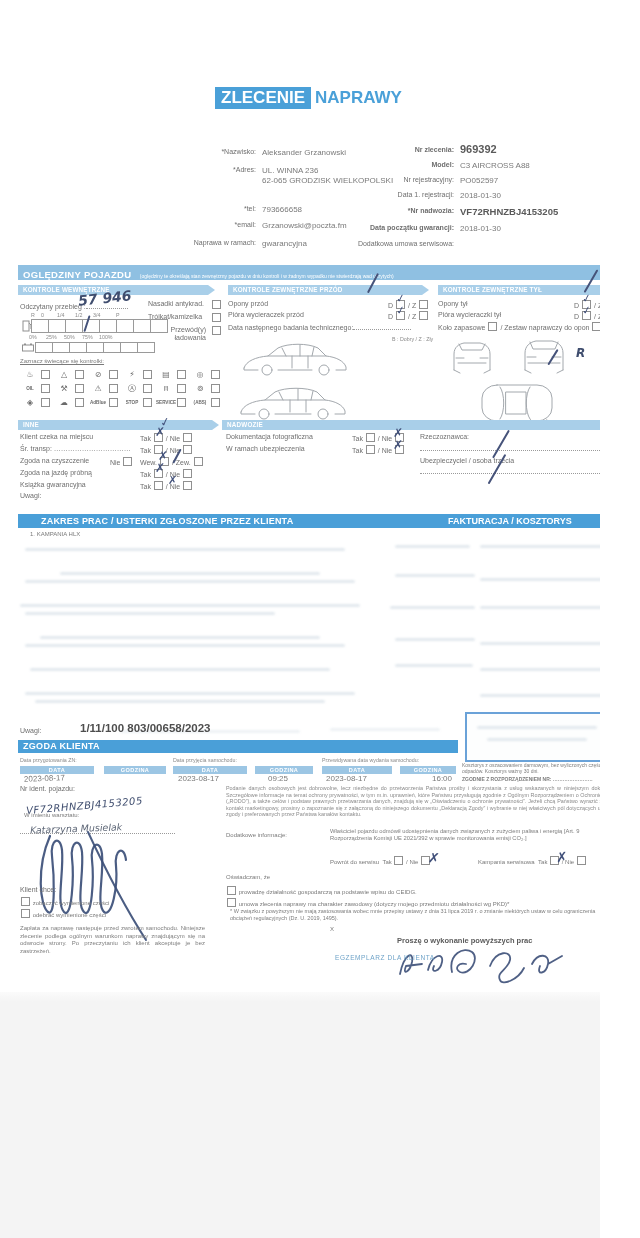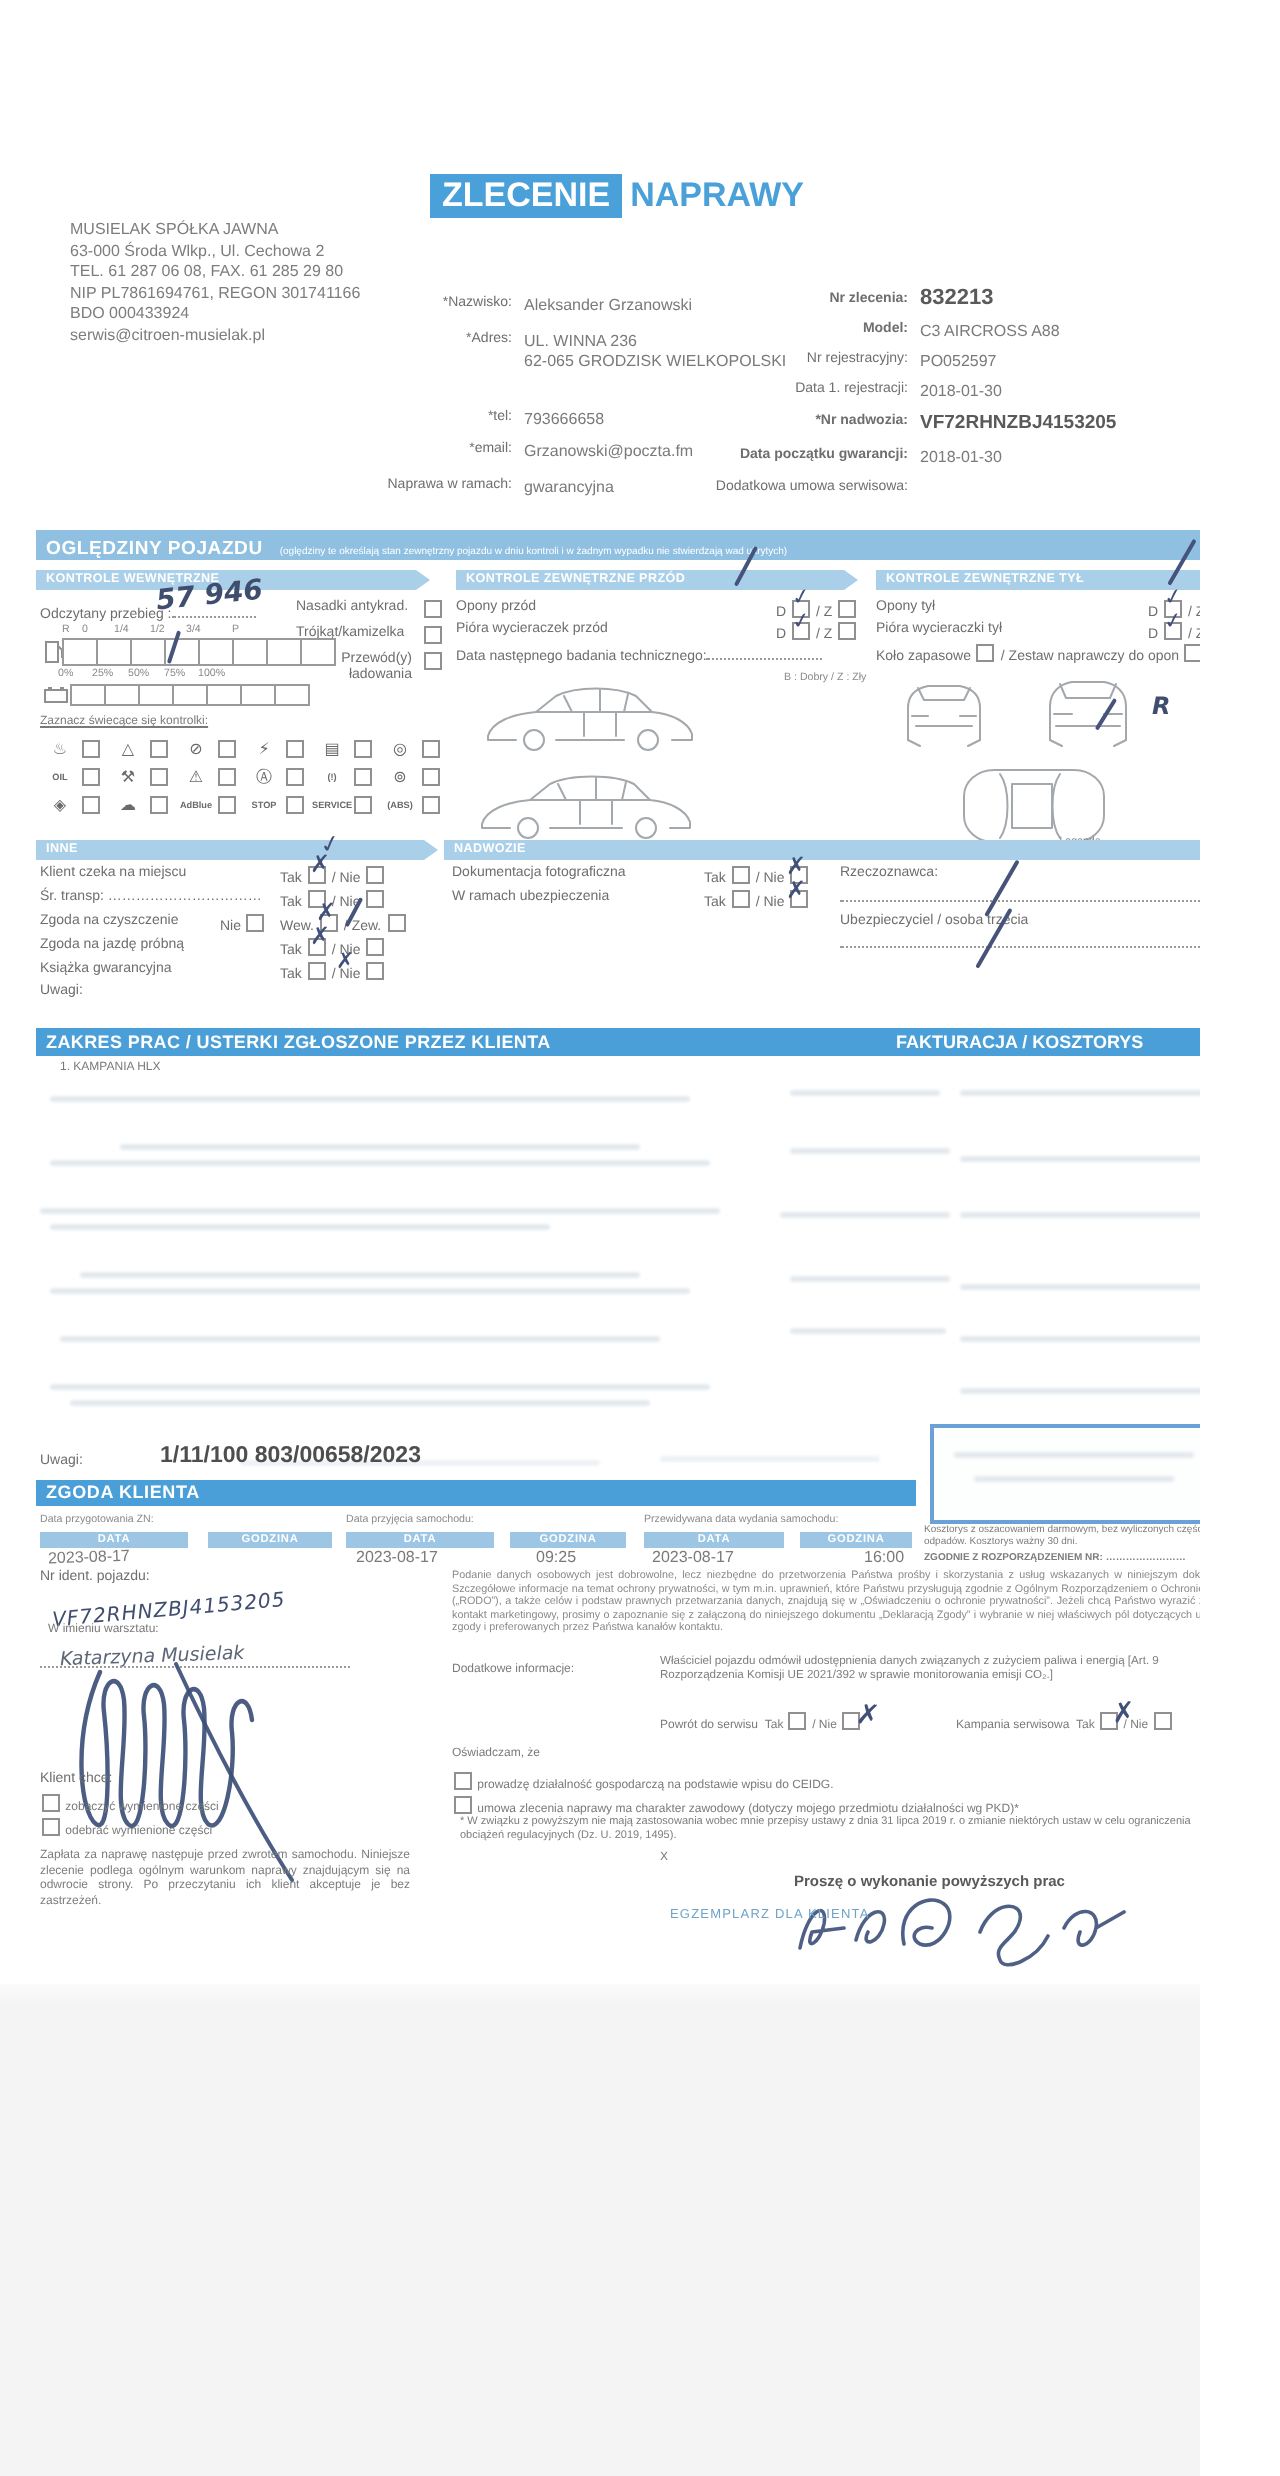--- a/index.html
+++ b/index.html
@@ -36,43 +36,35 @@
 </head>
 <body>
 
 <div class="page">
 
   <div class="abs" style="left:215px;top:88px;font-size:17px;font-weight:bold;">
     <span style="background:#4aa0d8;color:#fff;padding:1px 6px 2px;">ZLECENIE</span><span style="color:#4aa0d8;margin-left:4px;">NAPRAWY</span>
   </div>
 
 
-  <div class="abs" style="left:35px;top:110px;font-size:8px;line-height:10.5px;color:#7d7d7d;">
-    <div>MUSIELAK SPÓŁKA JAWNA</div>
-    <div>63-000 Środa Wlkp., Ul. Cechowa 2</div>
-    <div>TEL. 61 287 06 08, FAX. 61 285 29 80</div>
-    <div>NIP PL7861694761, REGON 301741166</div>
-    <div>BDO 000433924</div>
-    <div>serwis@citroen-musielak.pl</div>
-  </div>
 
   <div class="abs lbl rt" style="left:160px;top:148px;width:96px;">*Nazwisko:</div>
   <div class="abs val" style="left:262px;top:148px;">Aleksander Grzanowski</div>
   <div class="abs lbl rt" style="left:160px;top:166px;width:96px;">*Adres:</div>
   <div class="abs val" style="left:262px;top:166px;">UL. WINNA 236</div>
   <div class="abs val" style="left:262px;top:176px;">62-065 GRODZISK WIELKOPOLSKI</div>
   <div class="abs lbl rt" style="left:160px;top:205px;width:96px;">*tel:</div>
   <div class="abs val" style="left:262px;top:205px;">793666658</div>
   <div class="abs lbl rt" style="left:160px;top:221px;width:96px;">*email:</div>
   <div class="abs val" style="left:262px;top:221px;">Grzanowski@poczta.fm</div>
   <div class="abs lbl rt" style="left:160px;top:239px;width:96px;">Naprawa w ramach:</div>
   <div class="abs val" style="left:262px;top:239px;text-align:center;">gwarancyjna</div>
 
   <div class="abs lbl rt b" style="left:330px;top:146px;width:124px;">Nr zlecenia:</div>
-  <div class="abs b" style="left:460px;top:143px;font-size:11px;color:#5a5a5a;">832213</div>
+  <div class="abs b" style="left:460px;top:143px;font-size:11px;color:#5a5a5a;">969392</div>
   <div class="abs lbl rt b" style="left:330px;top:161px;width:124px;">Model:</div>
   <div class="abs val" style="left:460px;top:161px;">C3 AIRCROSS A88</div>
   <div class="abs lbl rt" style="left:330px;top:176px;width:124px;">Nr rejestracyjny:</div>
   <div class="abs val" style="left:460px;top:176px;">PO052597</div>
   <div class="abs lbl rt" style="left:330px;top:191px;width:124px;">Data 1. rejestracji:</div>
   <div class="abs val" style="left:460px;top:191px;">2018-01-30</div>
   <div class="abs lbl rt b" style="left:330px;top:207px;width:124px;">*Nr nadwozia:</div>
   <div class="abs b" style="left:460px;top:206px;font-size:9.5px;color:#5a5a5a;">VF72RHNZBJ4153205</div>
   <div class="abs lbl rt b" style="left:330px;top:224px;width:124px;">Data początku gwarancji:</div>
   <div class="abs val" style="left:460px;top:224px;">2018-01-30</div>
@@ -291,21 +283,21 @@
   <div class="mark" style="left:393px;top:438px;font-size:12px;">✗</div>
   <div class="abs" style="left:420px;top:450px;width:198px;border-bottom:1px dotted #9a9a9a;"></div>
   <div class="slash" style="left:500px;top:428px;height:32px;transform:rotate(30deg);"></div>
   <div class="abs lbl" style="left:420px;top:457px;">Ubezpieczyciel / osoba trzecia</div>
   <div class="abs" style="left:420px;top:473px;width:198px;border-bottom:1px dotted #9a9a9a;"></div>
   <div class="slash" style="left:496px;top:452px;height:34px;transform:rotate(30deg);"></div>
 
   <div class="abs lbl" style="left:20px;top:492px;">Uwagi:</div>
 
   <div class="abs banner" style="left:18px;top:514px;width:604px;height:14px;line-height:14px;font-size:9px;">
-    <span style="padding-left:5px;letter-spacing:.2px;">ZAKRES PRAC / USTERKI ZGŁOSZONE PRZEZ KLIENTA</span>
+    <span style="padding-left:23px;letter-spacing:.2px;">ZAKRES PRAC / USTERKI ZGŁOSZONE PRZEZ KLIENTA</span>
     <span style="position:absolute;left:430px;">FAKTURACJA / KOSZTORYS</span>
   </div>
   <div class="abs sm" style="left:30px;top:531px;">1. KAMPANIA HLX</div>
 
   <div>
     <div class="gl" style="left:25px;top:548px;width:320px;"></div>
     <div class="gl" style="left:395px;top:545px;width:75px;"></div>
     <div class="gl" style="left:480px;top:545px;width:130px;"></div>
     <div class="gl" style="left:60px;top:572px;width:260px;"></div>
     <div class="gl" style="left:25px;top:580px;width:330px;"></div>

